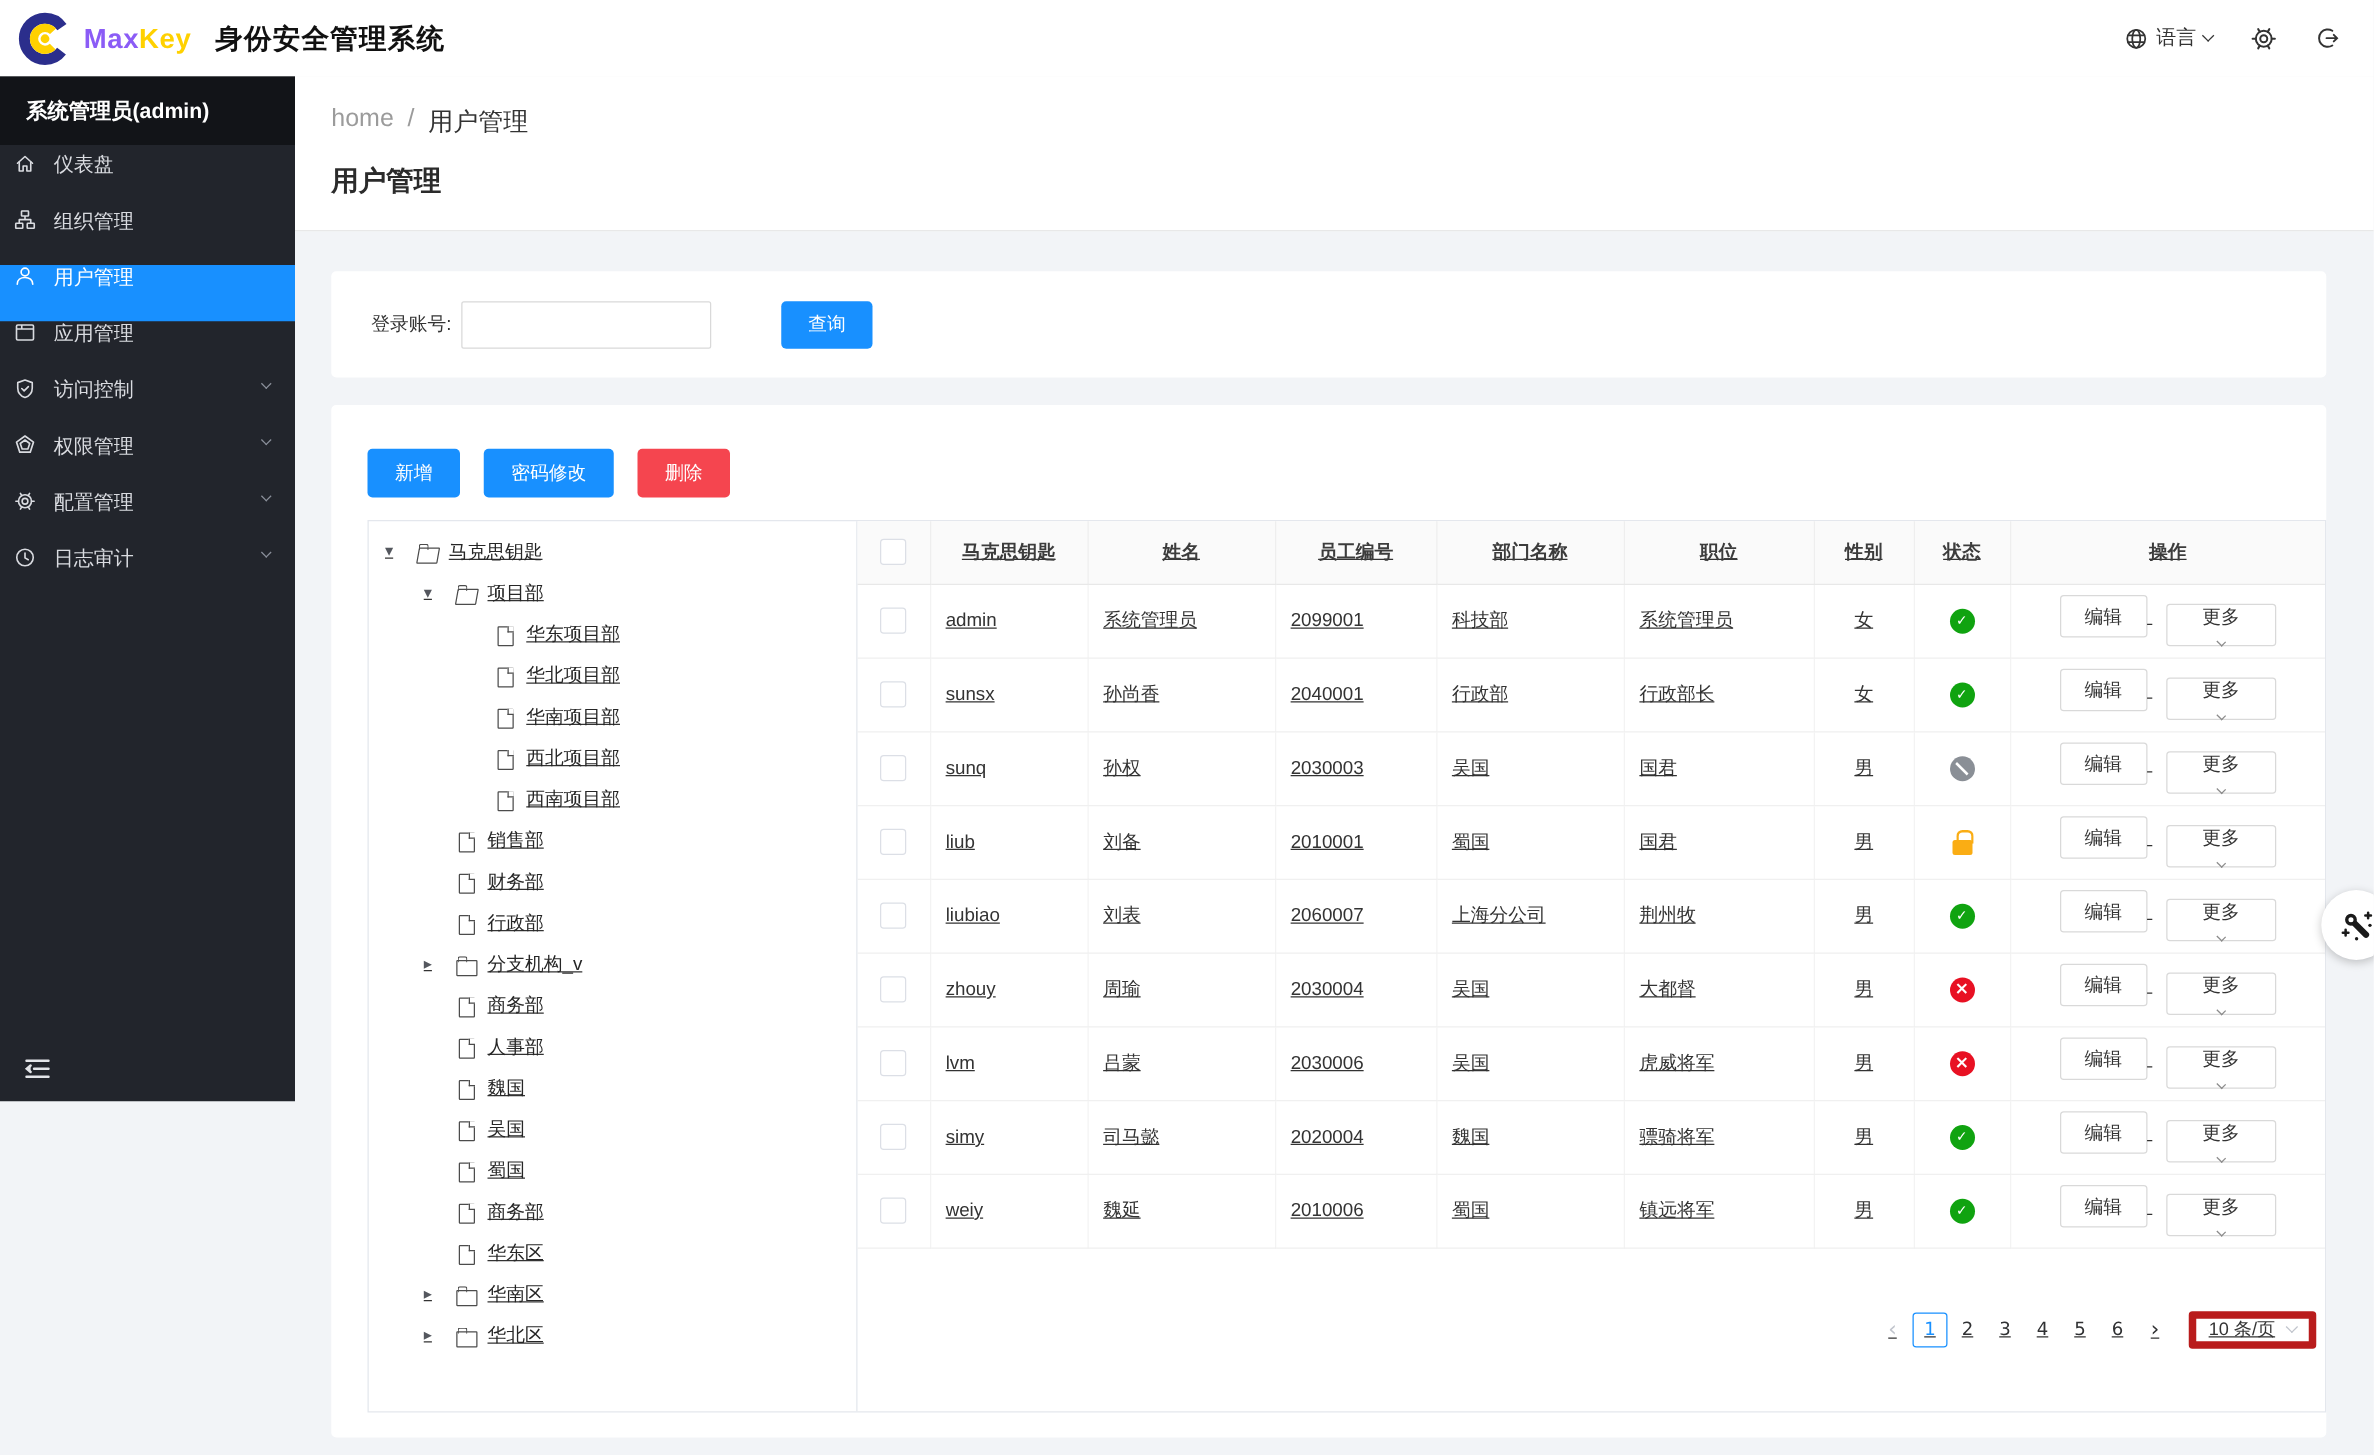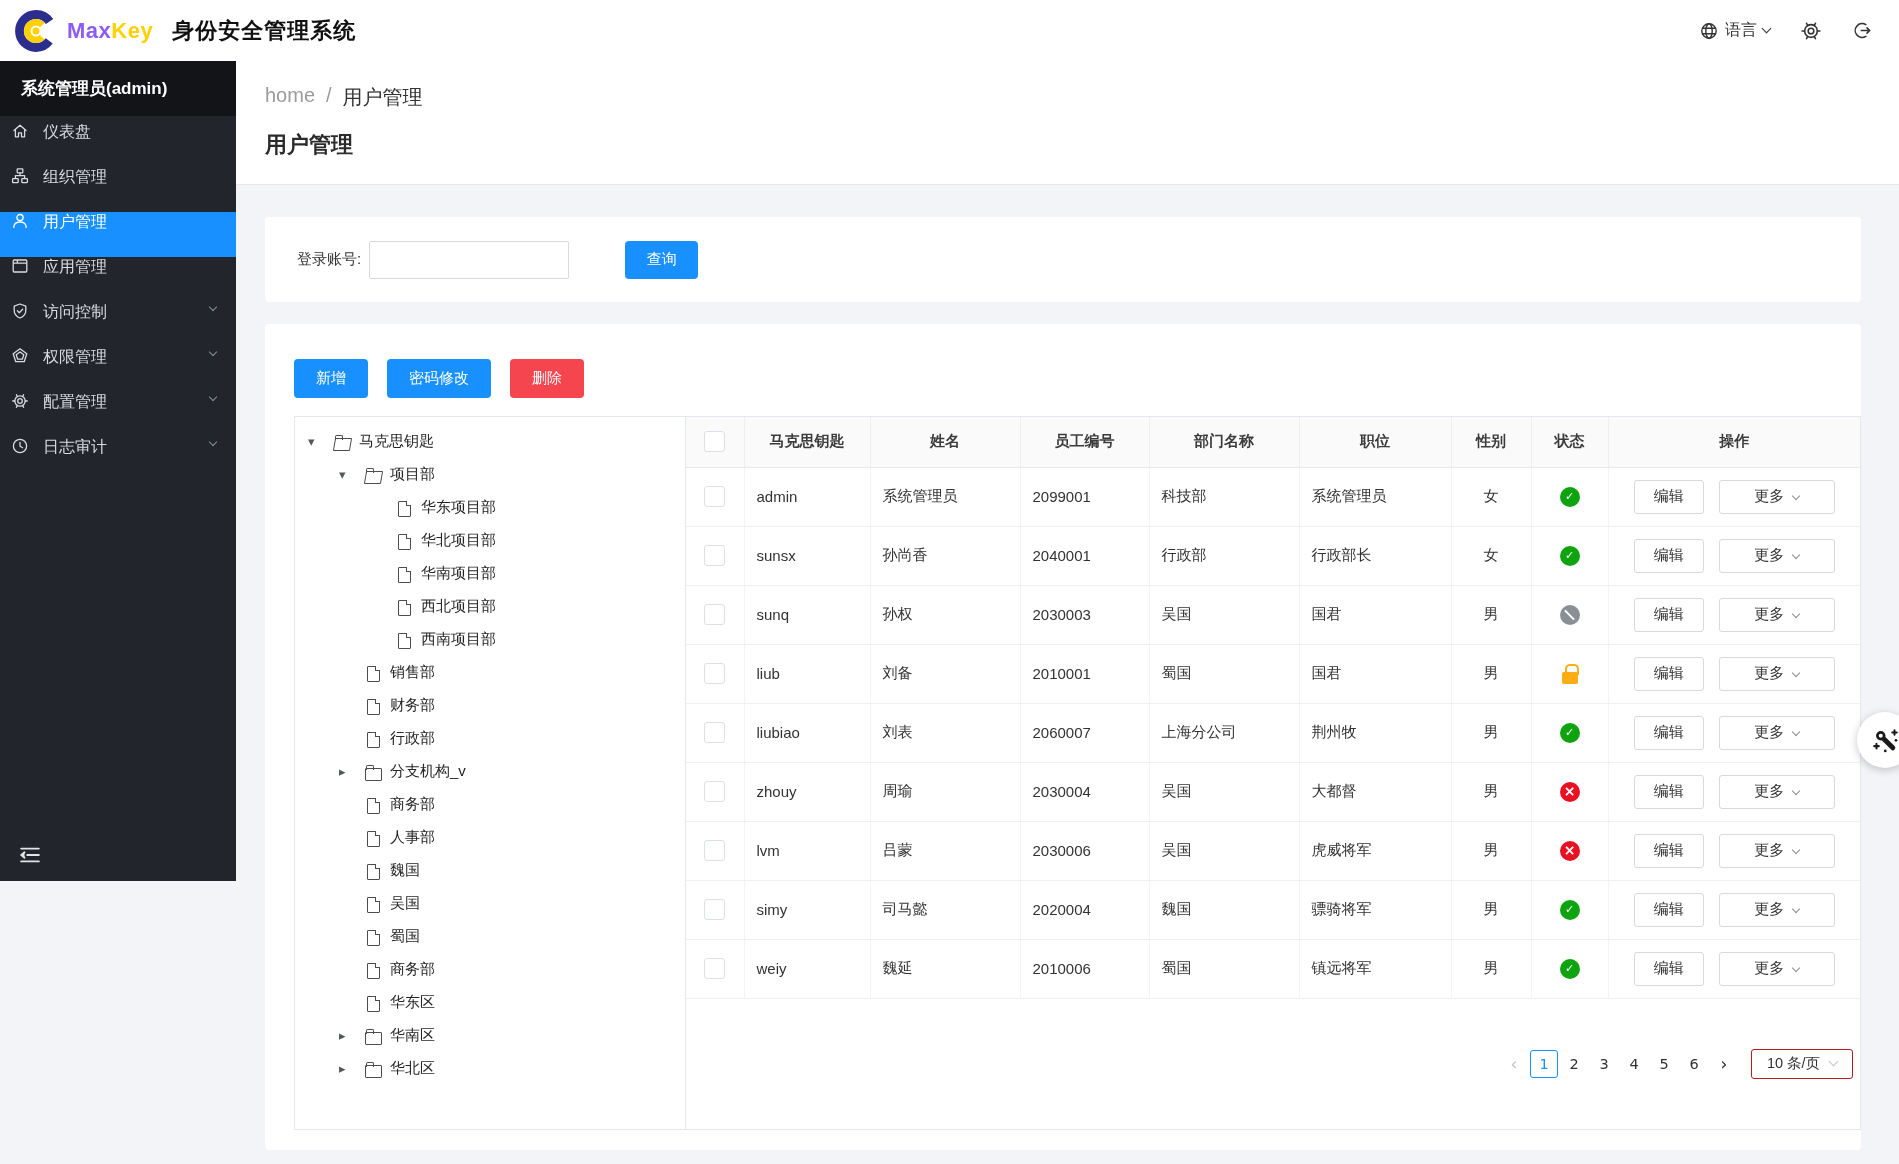--- a/index.html
+++ b/index.html
@@ -50,21 +50,21 @@
   .btn { border:none; border-radius:4px; color:#fff; font-size:15px; cursor:pointer;
     display:inline-flex; align-items:center; justify-content:center; }
   .btn-primary { background:#1890ff; }
   .btn-danger { background:#f5454f; }
   .search-btn { width:73px; height:38px; margin-left:56px; }
   
   .main-card { height:826px; padding:35px 0 0 29px; }
   .toolbar { display:flex; gap:19px; }
   .toolbar .btn { height:39px; padding:0 22px; }
   
-  .tree-table { display:flex; width:1567px; height:714px; border:1px solid #e4e7ed; margin-top:18px; background:#fff; }
+  .tree-table { display:flex; width:1567px; height:714px; border:1px solid #e4e7ed; margin-top:18px; background:#fff;text-decoration:underline; }
   .tree-panel { width:393px; border-right:1px solid #e4e7ed; padding-top:8px; overflow:hidden; }
   .tree-row { display:flex; align-items:center; height:33px; cursor:pointer; }
   .lvl0 { padding-left:13px; } .lvl1 { padding-left:44px; } .lvl2 { padding-left:75px; }
   .caret { width:26px; color:#54575e; font-family:"DejaVu Sans", sans-serif; font-size:13px; }
   .caret-down::before { content:"▾"; }
   .caret-right::before { content:"▸"; }
   .t-ico { width:17px; height:16px; position:relative; margin-right:8px; flex:0 0 auto; }
   .folder-open::before, .folder-closed::before { content:""; position:absolute; left:0; top:4px;
     width:15px; height:11px; border:1.5px solid #4c4c4c; border-radius:1px; }
   .folder-open::after, .folder-closed::after { content:""; position:absolute; left:1px; top:1px;
@@ -101,33 +101,33 @@
   .status.locked::after { content:""; position:absolute; bottom:0; left:2px; width:16px; height:12px;
     background:#faad14; border-radius:2px; }
   .status.warning { background:transparent; }
   .status.warning::before { content:""; position:absolute; inset:2px 1px 3px 1px; background:#8a8f96;
     clip-path:polygon(50% 0, 100% 100%, 0 100%); }
   .status.warning::after { content:"!"; position:absolute; bottom:3px; left:0; right:0; font-size:9px; color:#fff; }
   
   .btn-plain { height:34px; border:1px solid #d9d9d9; border-radius:3px; background:#fff; color:#333;
     font-size:15px; cursor:pointer; display:inline-flex; align-items:center; justify-content:center; }
   .btn-edit { width:70px; }
-  .btn-more { width:116px; gap:9px; }
+  .btn-more { width:88px; gap:9px;flex-direction:column; }
   .btn-more .chev { width:6px; height:6px; color:#8c8c8c; margin-top:-1px; }
   .ops { white-space:nowrap; }
   .ops .btn-plain + .btn-plain { margin-left:11px; }
   
   .tfoot { flex:1; display:flex; align-items:center; justify-content:flex-end; padding-right:7px; }
   .pg-btn { min-width:28px; height:28px; display:inline-flex; align-items:center; justify-content:center;
     background:none; border:none; font-size:14.5px; color:#303133; margin:0 1px; cursor:pointer;
     font-family:"DejaVu Sans", sans-serif; }
   .pg-btn.active { border:1px solid #1890ff; color:#1890ff; border-radius:3px; background:#fff; }
   .pg-prev { color:#c0c4cc; font-size:17px; }
   .pg-next { font-size:17px; }
-  .pg-size { width:102px; height:30px; border:1px solid #b91c1c; border-radius:3px; background:#fff;
+  .pg-size { width:102px; height:30px; border:6px solid #b91c1c; border-radius:3px; background:#fff;
     display:flex; align-items:center; justify-content:center; gap:10px; font-size:14.5px; color:#333;
     margin-left:12px; cursor:pointer; }
   .pg-size .chev { color:#c0c4cc; }
   
   .fab { position:absolute; top:712px; left:1857px; width:56px; height:56px; border-radius:50%;
     background:#fff; box-shadow:0 2px 8px rgba(0,0,0,.22); display:flex; align-items:center;
     justify-content:center; z-index:40; cursor:pointer; }
 </style>
 </head>
 <body>

